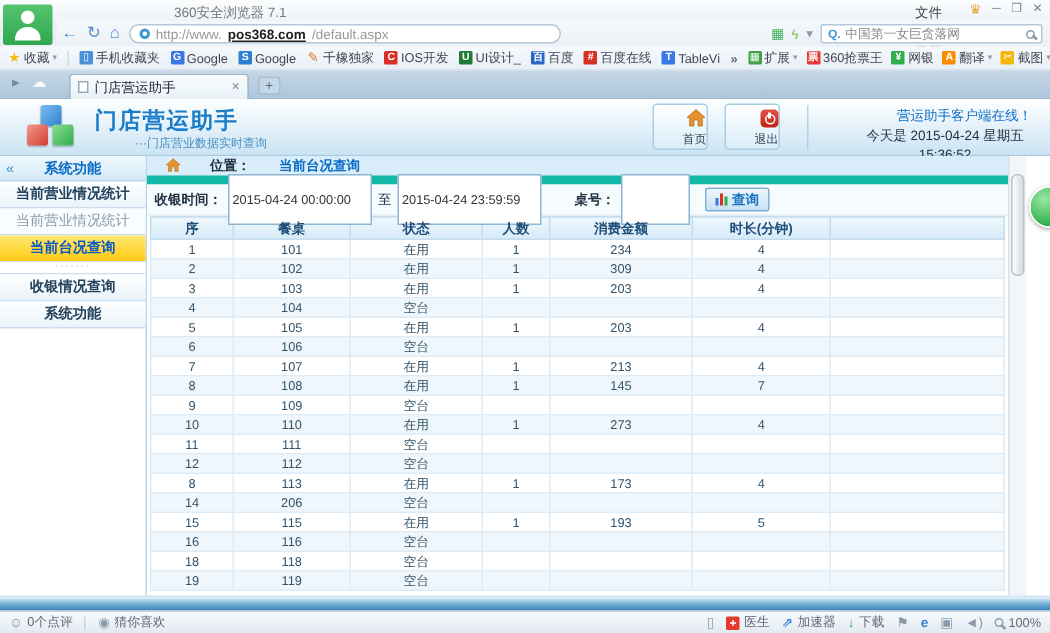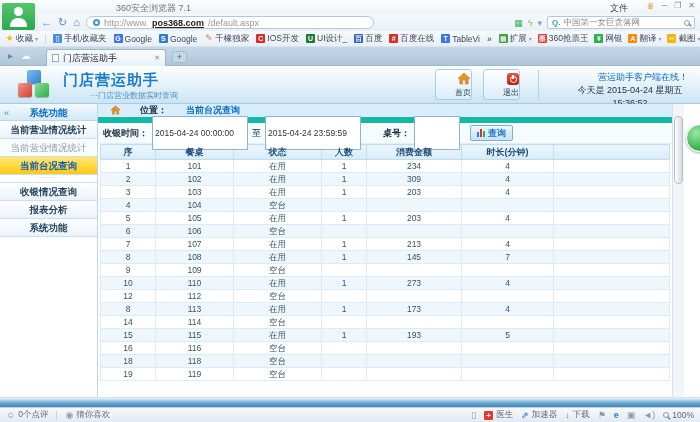--- a/index.html
+++ b/index.html
@@ -328,21 +328,20 @@
       <div class="sb-header">
         <span class="sb-collapse">«</span>
         <span>系统功能</span>
       </div>
       <div id="sb-items">
           <div class="sb-item">当前营业情况统计</div>
           <div class="sb-item sb-sub">当前营业情况统计</div>
           <div class="sb-item sb-active">当前台况查询</div>
           <div class="sb-item sb-dots">·······</div>
           <div class="sb-item">收银情况查询</div>
-          <div class="sb-item">报表分析</div>
           <div class="sb-item">系统功能</div>
         </div>
     </div>
 
     <div class="main">
       <div class="breadcrumb">
         <span>
           <svg width="11" height="10" viewBox="0 0 14 13">
               <path d="M7 1 L13 6.4 H11.2 V12 H8.4 V8 H5.6 V12 H2.8 V6.4 H1 Z" fill="#e8922a" stroke="#b06a1a" stroke-width="0.5"></path>
             </svg>
@@ -475,40 +474,49 @@
             <tr>
               <td>10</td>
               <td>110</td>
               <td>在用</td>
               <td>1</td>
               <td>273</td>
               <td>4</td>
               <td></td>
             </tr>
             <tr>
+              <td>11</td>
+              <td>111</td>
+              <td>空台</td>
+              <td></td>
+              <td></td>
+              <td></td>
+              <td></td>
+            </tr>
+            <tr>
               <td>12</td>
               <td>112</td>
               <td>空台</td>
               <td></td>
               <td></td>
               <td></td>
               <td></td>
             </tr>
             <tr>
               <td>8</td>
               <td>113</td>
               <td>在用</td>
               <td>1</td>
               <td>173</td>
               <td>4</td>
               <td></td>
             </tr>
             <tr>
               <td>14</td>
-              <td>114</td>
+              <td>206</td>
               <td>空台</td>
               <td></td>
               <td></td>
               <td></td>
               <td></td>
             </tr>
             <tr>
               <td>15</td>
               <td>115</td>
               <td>在用</td>

